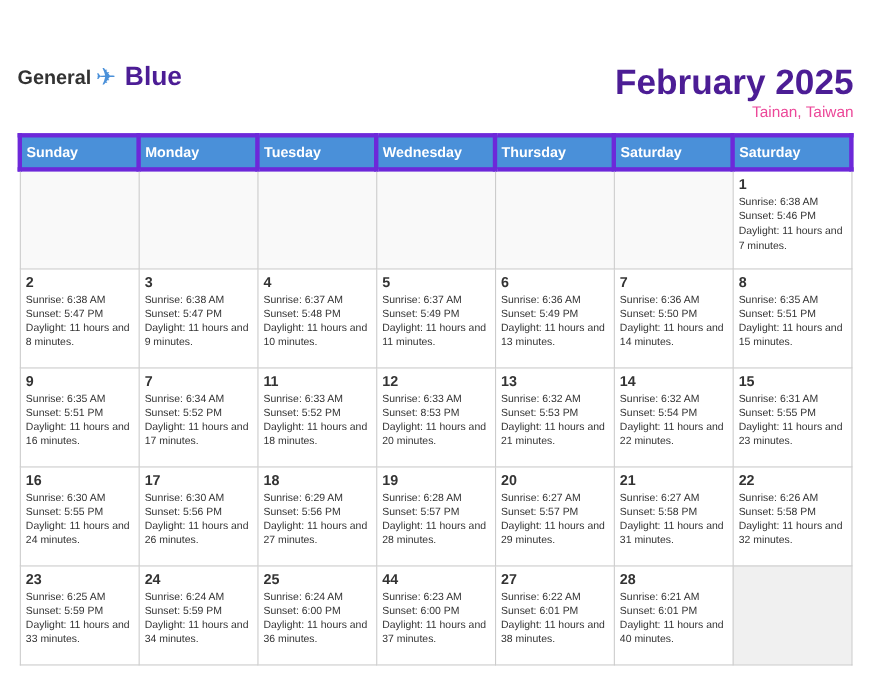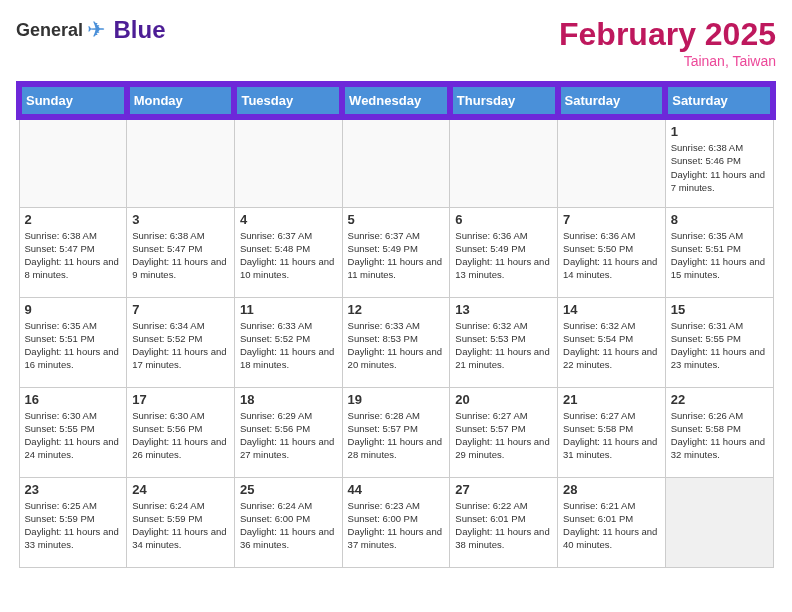--- a/index.html
+++ b/index.html
@@ -8,20 +8,21 @@
       background: #fff;
       width: 792px;
       min-height: 612px;
       padding: 16px;
     }
     .header-area {
       display: flex;
       justify-content: space-between;
       align-items: flex-start;
       margin-bottom: 12px;
+      margin-top: 40px;
     }
     .logo {
       display: flex;
       align-items: center;
       gap: 4px;
     }
     .logo-text-general {
       font-size: 18px;
       font-weight: bold;
       color: #333;
@@ -34,39 +35,39 @@
     .logo-bird {
       color: #4a90d9;
       font-size: 22px;
     }
     .title-area {
       text-align: right;
     }
     .calendar-title {
       font-size: 32px;
       font-weight: bold;
-      color: #be185d;
+      color: #4c1d95;
     }
     .calendar-subtitle {
       font-size: 14px;
       color: #ec4899;
     }
     table {
       width: 100%;
       border-collapse: collapse;
       border: 1px solid #ccc;
     }
     th {
       background-color: #4a90d9;
       color: #fff;
       font-size: 13px;
       font-weight: bold;
       padding: 6px 4px;
       text-align: left;
-      border: 6px solid #6d28d9;
+      border: 4px solid #6d28d9;
     }
     td {
       border: 1px solid #ccc;
       vertical-align: top;
       padding: 4px 5px;
       height: 90px;
       width: 107px;
       background: #fff;
     }
     td.empty {

